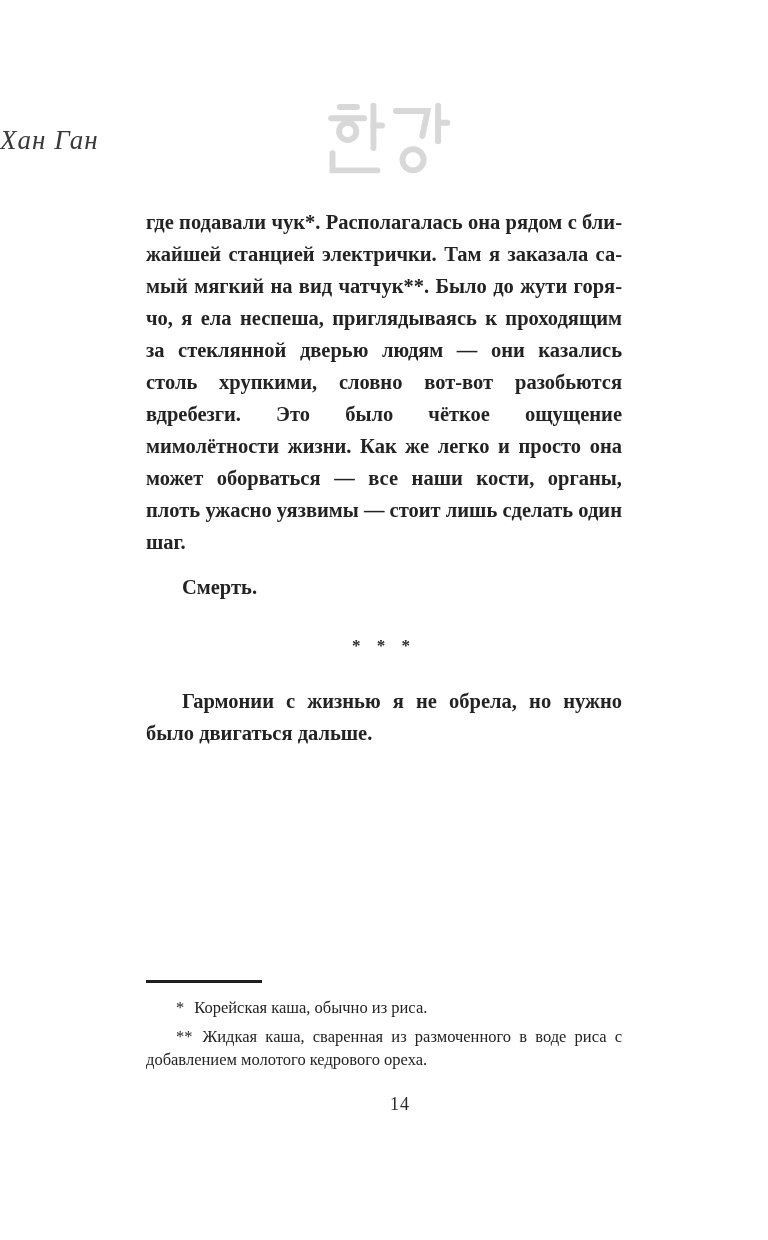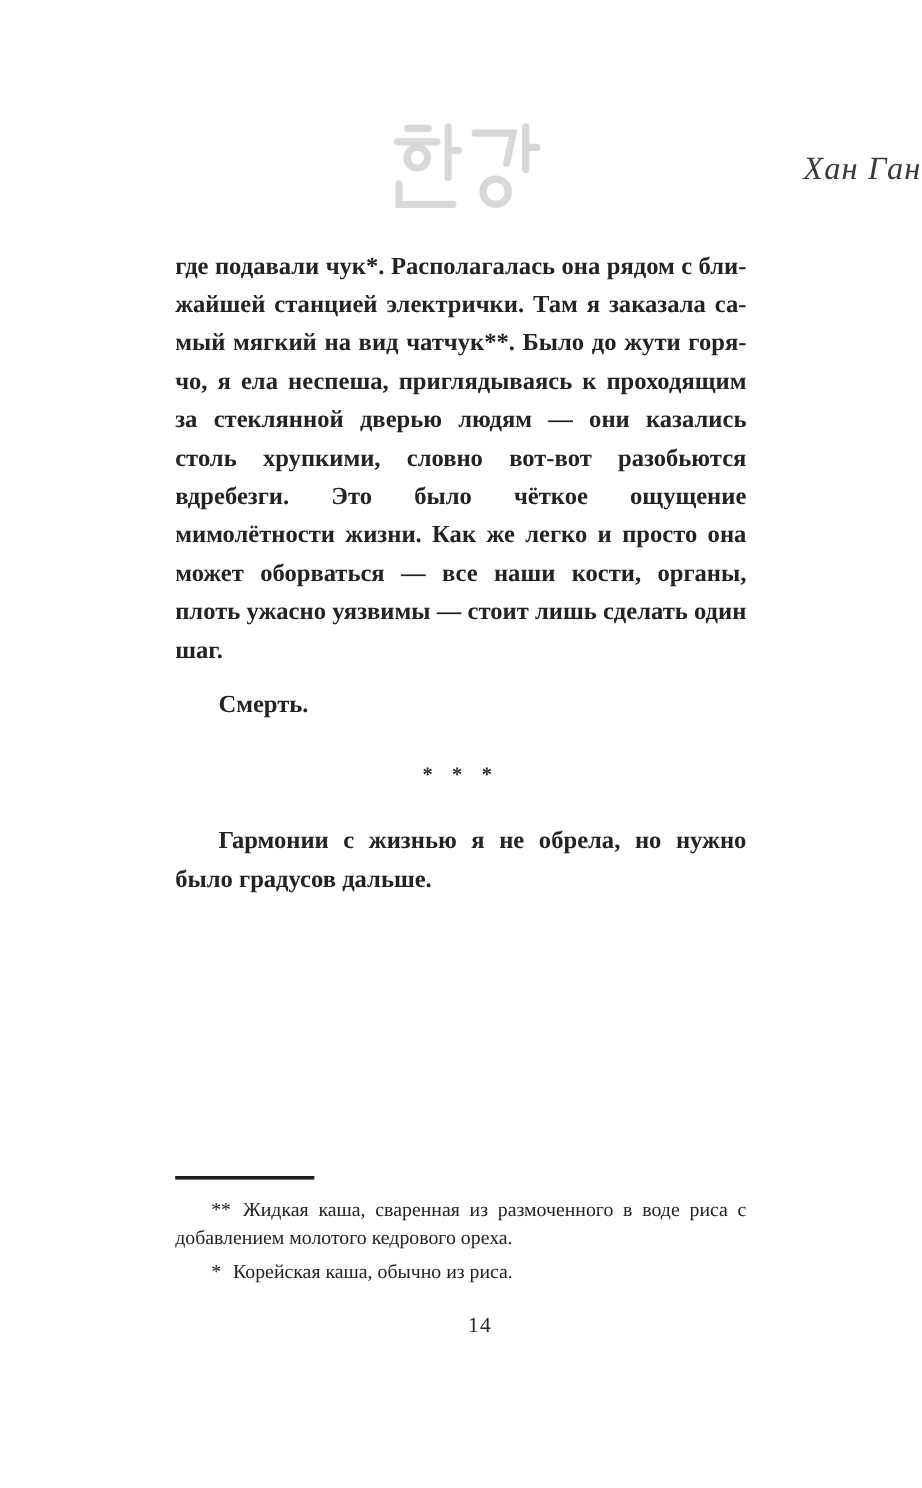--- a/index.html
+++ b/index.html
@@ -12,21 +12,21 @@
     background: #ffffff;
     font-family: "Liberation Serif", "DejaVu Serif", serif;
     color: #232323;
     overflow: hidden;
   }
   .header {
     position: absolute;
     top: 98px;
     left: 0;
     width: 100%;
-    text-align: right;
+    text-align: left;
   }
   .watermark {
     position: absolute;
     top: 2px;
     left: 50%;
     transform: translateX(-50%);
     line-height: 0;
   }
   .author {
     position: relative;
@@ -108,28 +108,28 @@
         <circle cx="144" cy="90" r="16"></circle>
       </svg>
     </div>
     <div class="author">Хан Ган</div>
   </div>
 
   <div class="body-text">
     <p class="para first">где подавали чук*. Располагалась она рядом с бли­жайшей станцией электрички. Там я заказала са­мый мягкий на вид чатчук**. Было до жути горя­чо, я ела неспеша, приглядываясь к проходящим за стеклянной дверью людям — они казались столь хрупкими, словно вот-вот разобьются вдребезги. Это было чёткое ощущение мимолётности жизни. Как же легко и просто она может оборваться — все наши кости, органы, плоть ужасно уязвимы — стоит лишь сделать один шаг.</p>
     <p class="para gap-before">Смерть.</p>
     <p class="separator">* * *</p>
-    <p class="para">Гармонии с жизнью я не обрела, но нужно было градусов дальше.</p>
+    <p class="para">Гармонии с жизнью я не обрела, но нужно было двигаться дальше.</p>
   </div>
 
   <div class="footnotes">
     <div class="footnote-rule"></div>
     <p class="footnote">
-      <span class="fn-marker">**</span><span>Жидкая каша, сваренная из размоченного в воде риса с добавлением молотого кедрового ореха.</span>
+      <span class="fn-marker">*</span><span>Корейская каша, обычно из риса.</span>
     </p>
     <p class="footnote">
-      <span class="fn-marker">*</span><span>Корейская каша, обычно из риса.</span>
+      <span class="fn-marker">**</span><span>Жидкая каша, сваренная из размоченного в воде риса с добавлением молотого кедрового ореха.</span>
     </p>
   </div>
 
   <div class="page-number">14</div>
 
 </div>
 
 </body></html>

